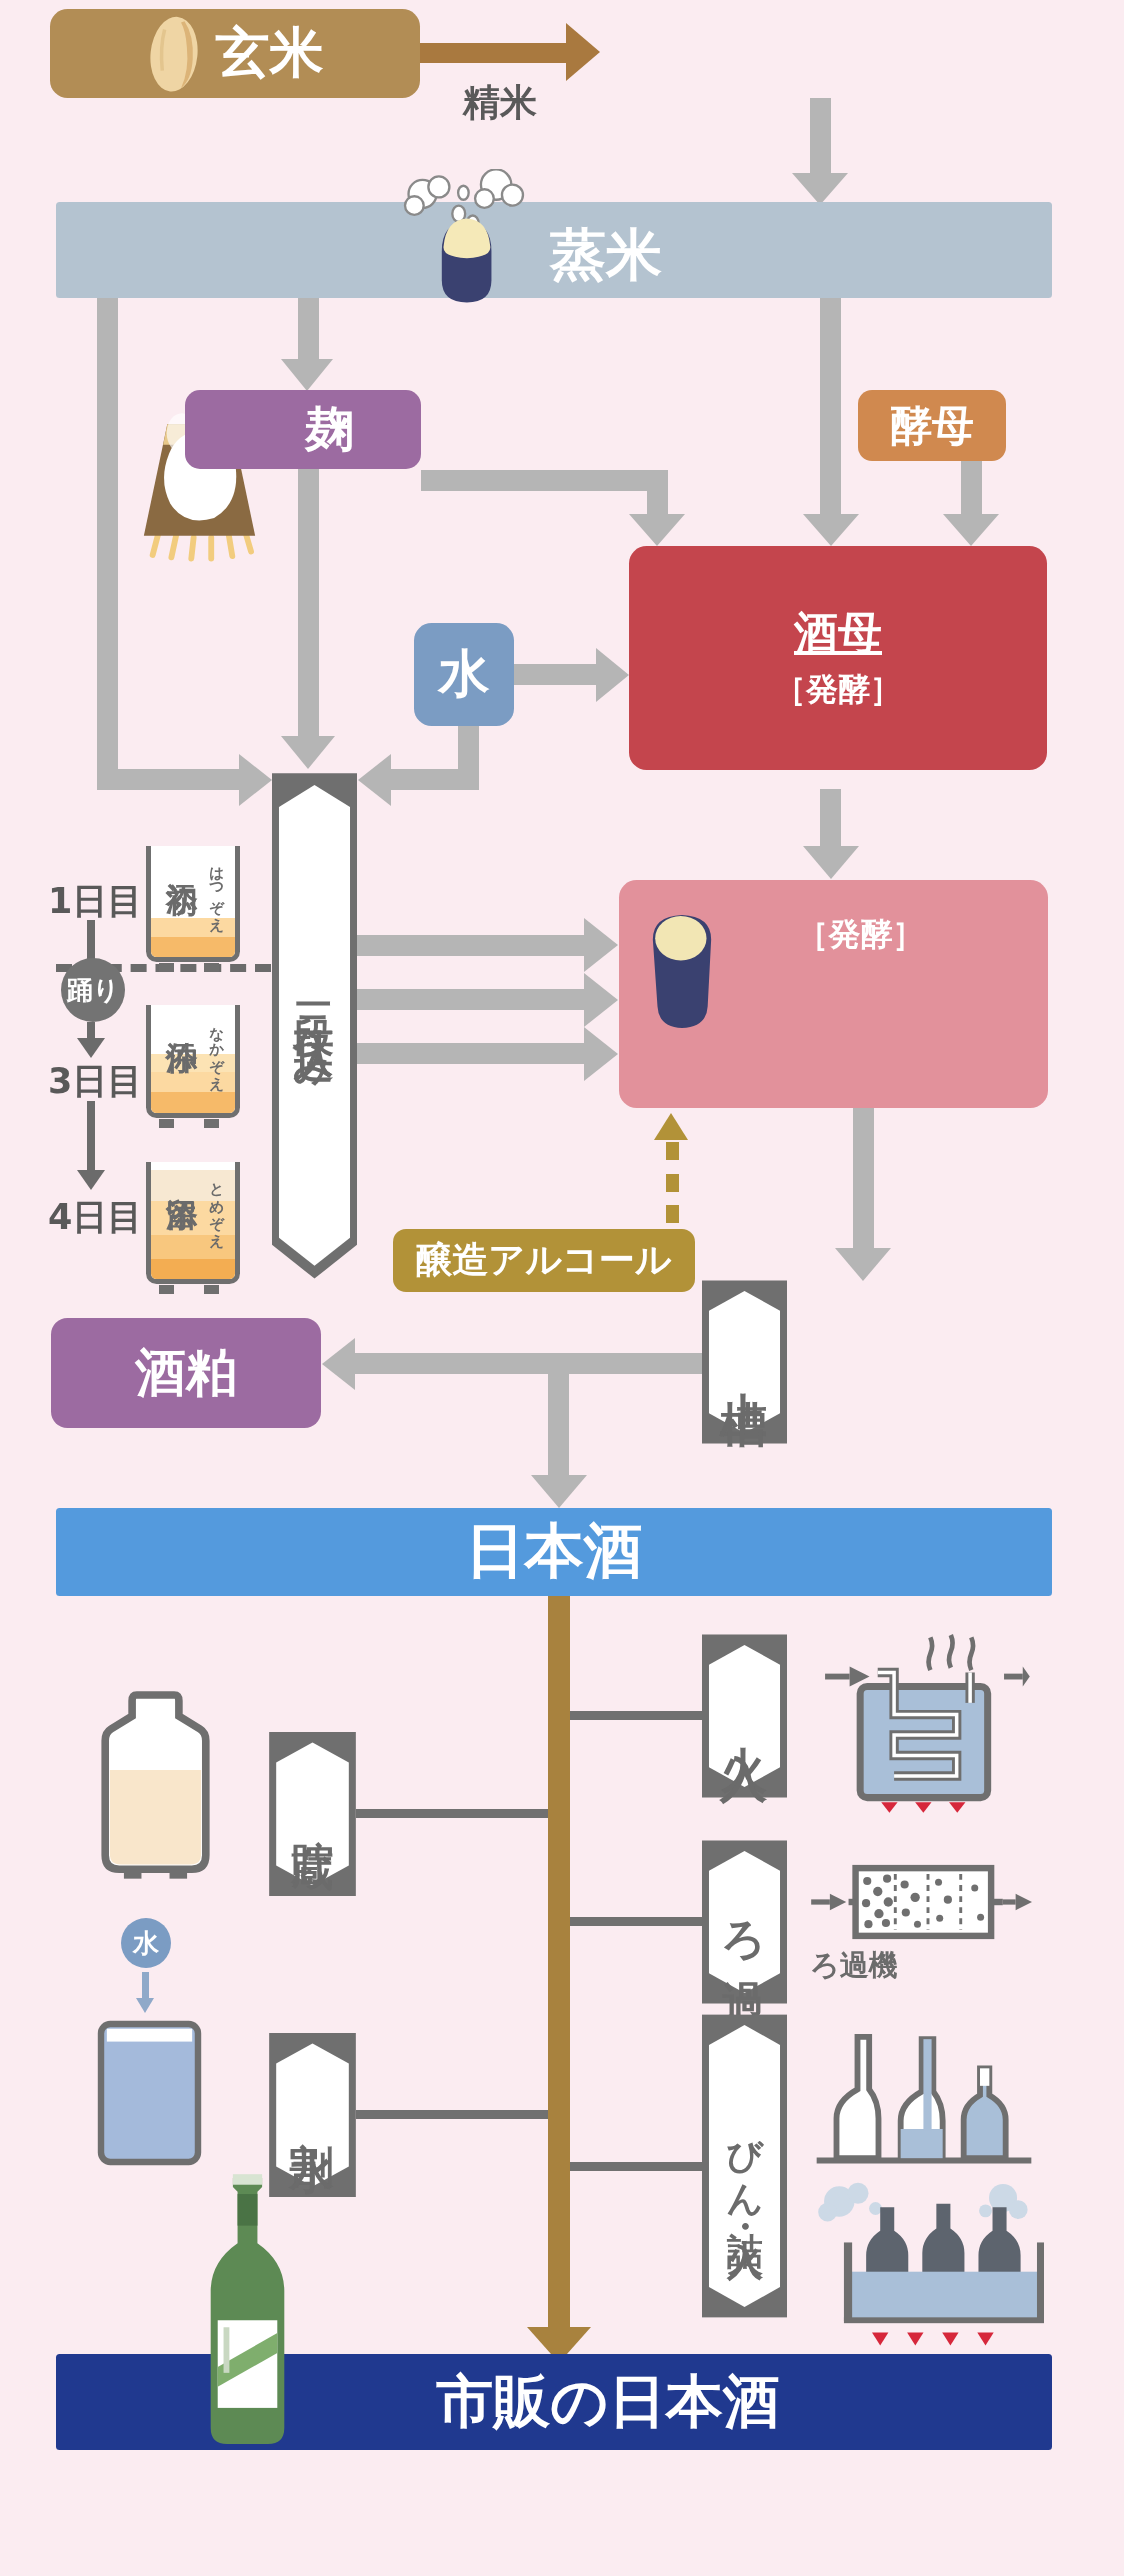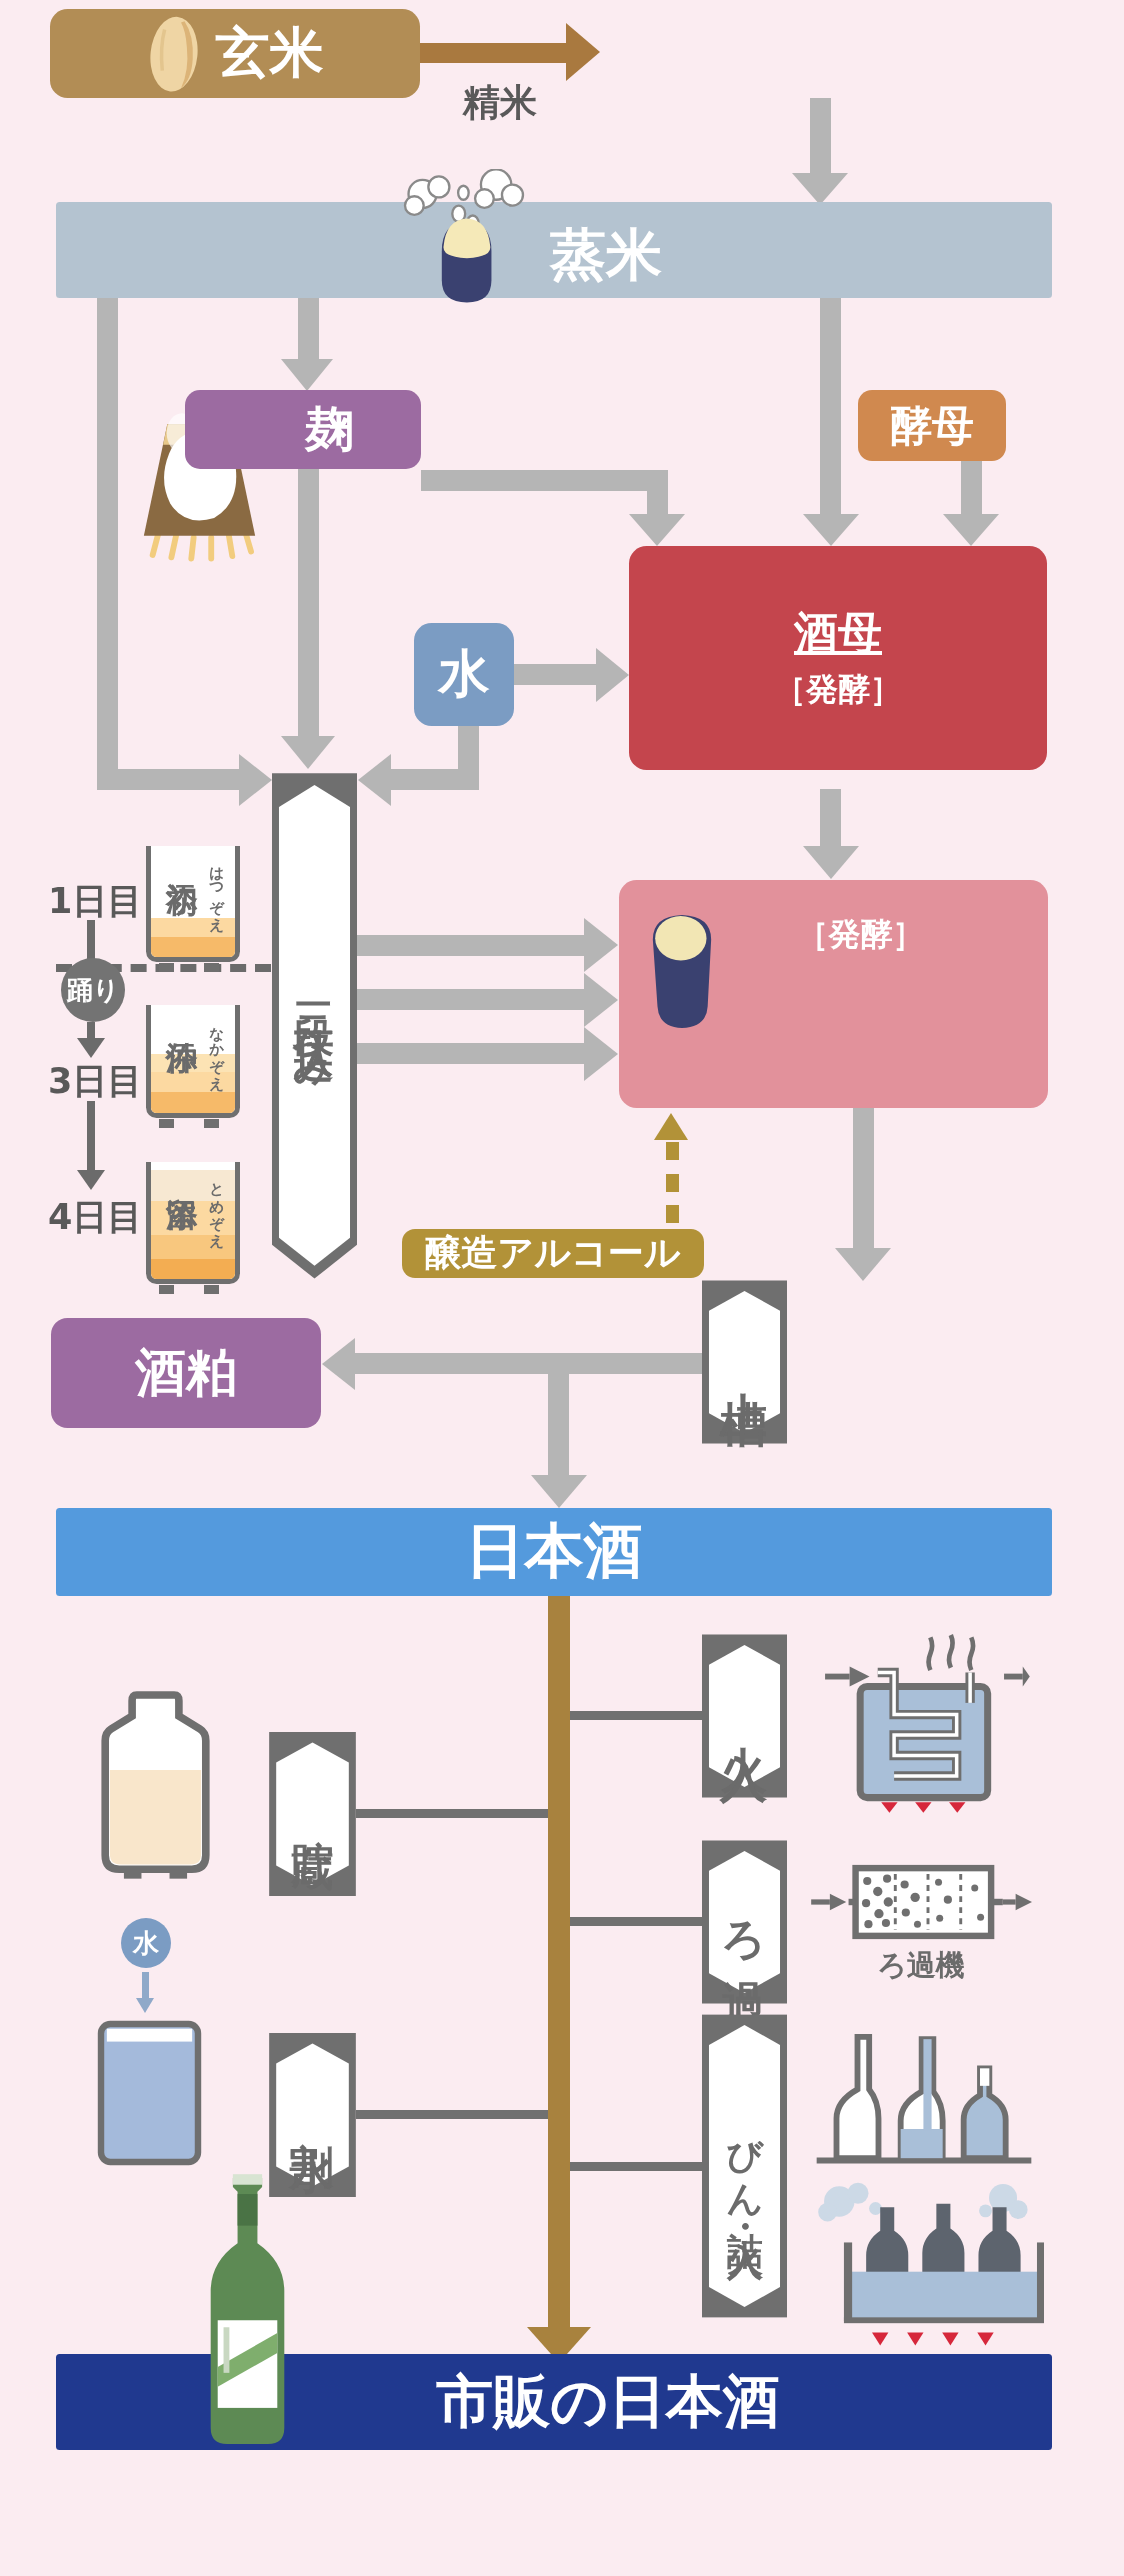--- a/index.html
+++ b/index.html
@@ -184,21 +184,21 @@
 
   <div class="box" style="left:619px;top:880px;width:429px;height:228px;background:#e2919b;border-radius:17.6px;"></div>
   <svg class="abs" width="70" height="123" viewBox="0 0 120 210" style="left:647px;top:910px;">
     <path d="M10 50 Q10 10 60 8 Q110 10 110 50 L104 165 Q102 200 60 202 Q20 200 18 165 Z" fill="#3a4170"></path>
     <ellipse cx="58" cy="48" rx="44" ry="38" fill="#f2e6b4"></ellipse>
   </svg>
   <div class="abs" style="left:720px;top:913px;width:281px;display:flex;flex-direction:column;align-items:center;gap:4.7px;color:#fff;">
     <span style="font-size:32px;">［発酵］</span>
   </div>
 
-  <div class="box" style="left:393px;top:1229px;width:302px;height:49px;background:#b29238;border-radius:13px;font-size:36px;margin-left:9px;">
+  <div class="box" style="left:393px;top:1229px;width:302px;height:63px;background:#b29238;border-radius:13px;font-size:36px;">
     <span>醸造アルコール</span>
   </div>
   <div class="tri" style="left:654px;top:1113px;border-bottom:27px solid #b29238;border-left:17.6px solid transparent;border-right:17.6px solid transparent;"></div>
   <div class="abs" style="left:666px;top:1142px;width:13px;height:17.6px;background:#b29238;"></div>
   <div class="abs" style="left:666px;top:1174px;width:13px;height:17.6px;background:#b29238;"></div>
   <div class="abs" style="left:666px;top:1205px;width:13px;height:17.6px;background:#b29238;"></div>
 
   <div class="stem" style="left:853px;top:1108px;width:21px;height:140px;"></div>
   <div class="tri" style="left:835px;top:1248px;border-top:33px solid #b5b5b5;border-left:28px solid transparent;border-right:28px solid transparent;"></div>
 
@@ -336,21 +336,21 @@
         <circle cx="180" cy="62" r="8"></circle>
         <circle cx="164" cy="88" r="7"></circle>
       <circle cx="184" cy="108" r="6"></circle>
       <circle cx="220" cy="36" r="6"></circle>
         <circle cx="236" cy="66" r="7"></circle>
         <circle cx="222" cy="98" r="6"></circle>
       <circle cx="282" cy="46" r="6"></circle>
         <circle cx="292" cy="96" r="6"></circle>
     </g>
   </svg>
-  <div class="abs" style="left:810px;top:1946px;width:222px;text-align:center;font-size:29px;color:#6b6b6b;">ろ過機</div>
+  <div class="abs" style="left:810px;top:1946px;width:222px;text-align:left;font-size:29px;color:#6b6b6b;">ろ過機</div>
 
   <svg class="abs" width="222" height="140" viewBox="0 0 380 240" style="left:813px;top:2031px;">
     <line x1="6" y1="222" x2="374" y2="222" stroke="#6f6f6f" stroke-width="10"></line>
     <g stroke="#6f6f6f" stroke-width="10">
       <path d="M76 10 L76 100 Q40 120 40 150 L40 218 L112 218 L112 150 Q112 120 96 100 L96 10 Z" fill="#ffffff"></path>
     </g>
     <g>
       <path d="M186 14 L186 104 Q150 124 150 154 L150 218 L222 218 L222 154 Q222 124 206 104 L206 14 Z" fill="#ffffff" stroke="#6f6f6f" stroke-width="10"></path>
       <rect x="150" y="168" width="72" height="50" fill="#a9bfd8"></rect>
       <rect x="189" y="14" width="14" height="156" fill="#a9bfd8"></rect>

